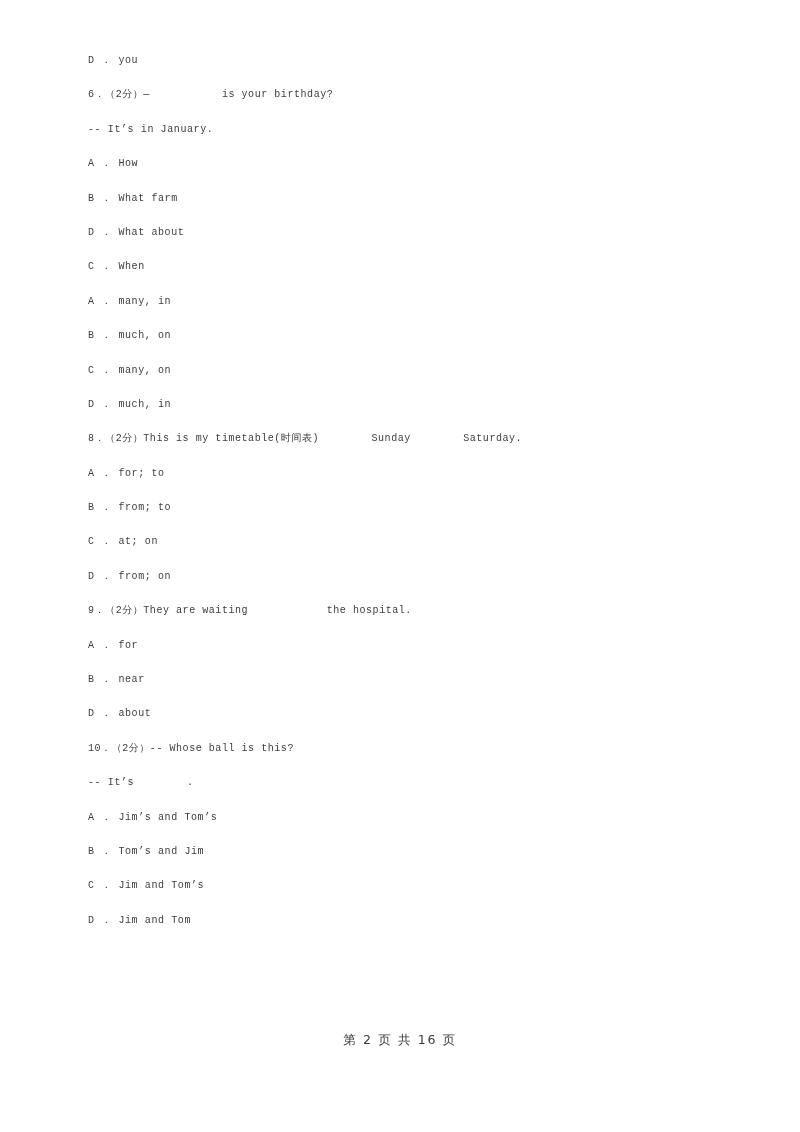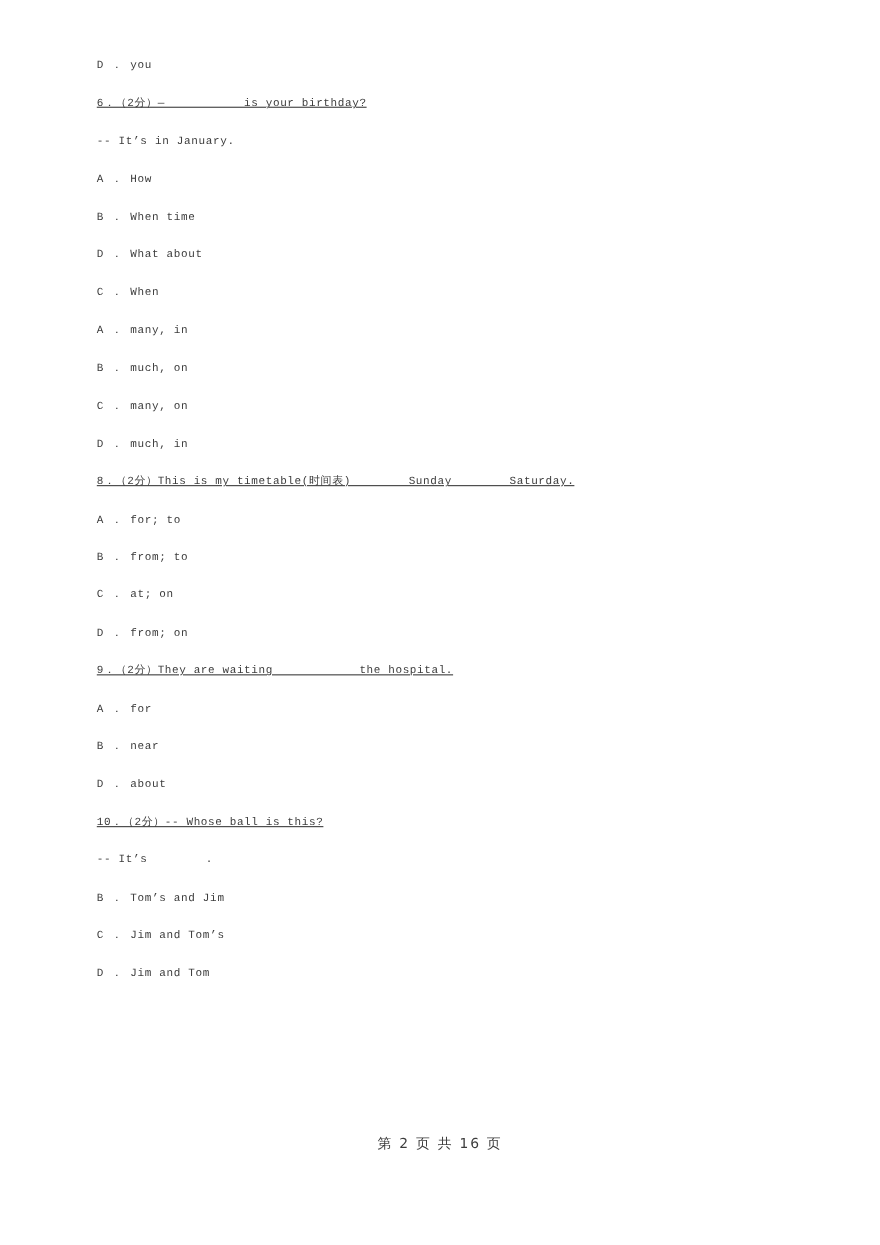--- a/index.html
+++ b/index.html
@@ -39,21 +39,20 @@
     line-height: 34.4px;
     height: 34.4px;
     white-space: pre;
     letter-spacing: 0.6px;
     color: #3c3c3c;
   }
 
   
   .line.q {
     letter-spacing: 0.55px;
-    text-decoration: underline;
   }
 
   
   .line.opt {
     letter-spacing: 0.6px;
   }
 
   
   .line.cont {
     letter-spacing: 0.6px;
@@ -76,38 +75,39 @@
 </head>
 <body>
 
 <div class="page">
 
   <div class="content">
     <div class="line opt">D ． you</div>
     <div class="line q">6．（2分）—           is your birthday?</div>
     <div class="line cont">-- It’s in January.</div>
     <div class="line opt">A ． How</div>
-    <div class="line opt">B ． When time</div>
+    <div class="line opt">B ． What farm</div>
     <div class="line opt">D ． What about</div>
     <div class="line opt">C ． When</div>
     <div class="line opt">A ． many, in</div>
     <div class="line opt">B ． much, on</div>
     <div class="line opt">C ． many, on</div>
     <div class="line opt">D ． much, in</div>
     <div class="line q">8．（2分）This is my timetable(时间表)        Sunday        Saturday.</div>
     <div class="line opt">A ． for; to</div>
     <div class="line opt">B ． from; to</div>
     <div class="line opt">C ． at; on</div>
     <div class="line opt">D ． from; on</div>
     <div class="line q">9．（2分）They are waiting            the hospital.</div>
     <div class="line opt">A ． for</div>
     <div class="line opt">B ． near</div>
     <div class="line opt">D ． about</div>
     <div class="line q">10．（2分）-- Whose ball is this?</div>
     <div class="line cont">-- It’s        .</div>
+    <div class="line opt">A ． Jim’s and Tom’s</div>
     <div class="line opt">B ． Tom’s and Jim</div>
     <div class="line opt">C ． Jim and Tom’s</div>
     <div class="line opt">D ． Jim and Tom</div>
   </div>
 
   <div class="footer">第 2 页 共 16 页</div>
 
 </div>
 
 </body></html>

